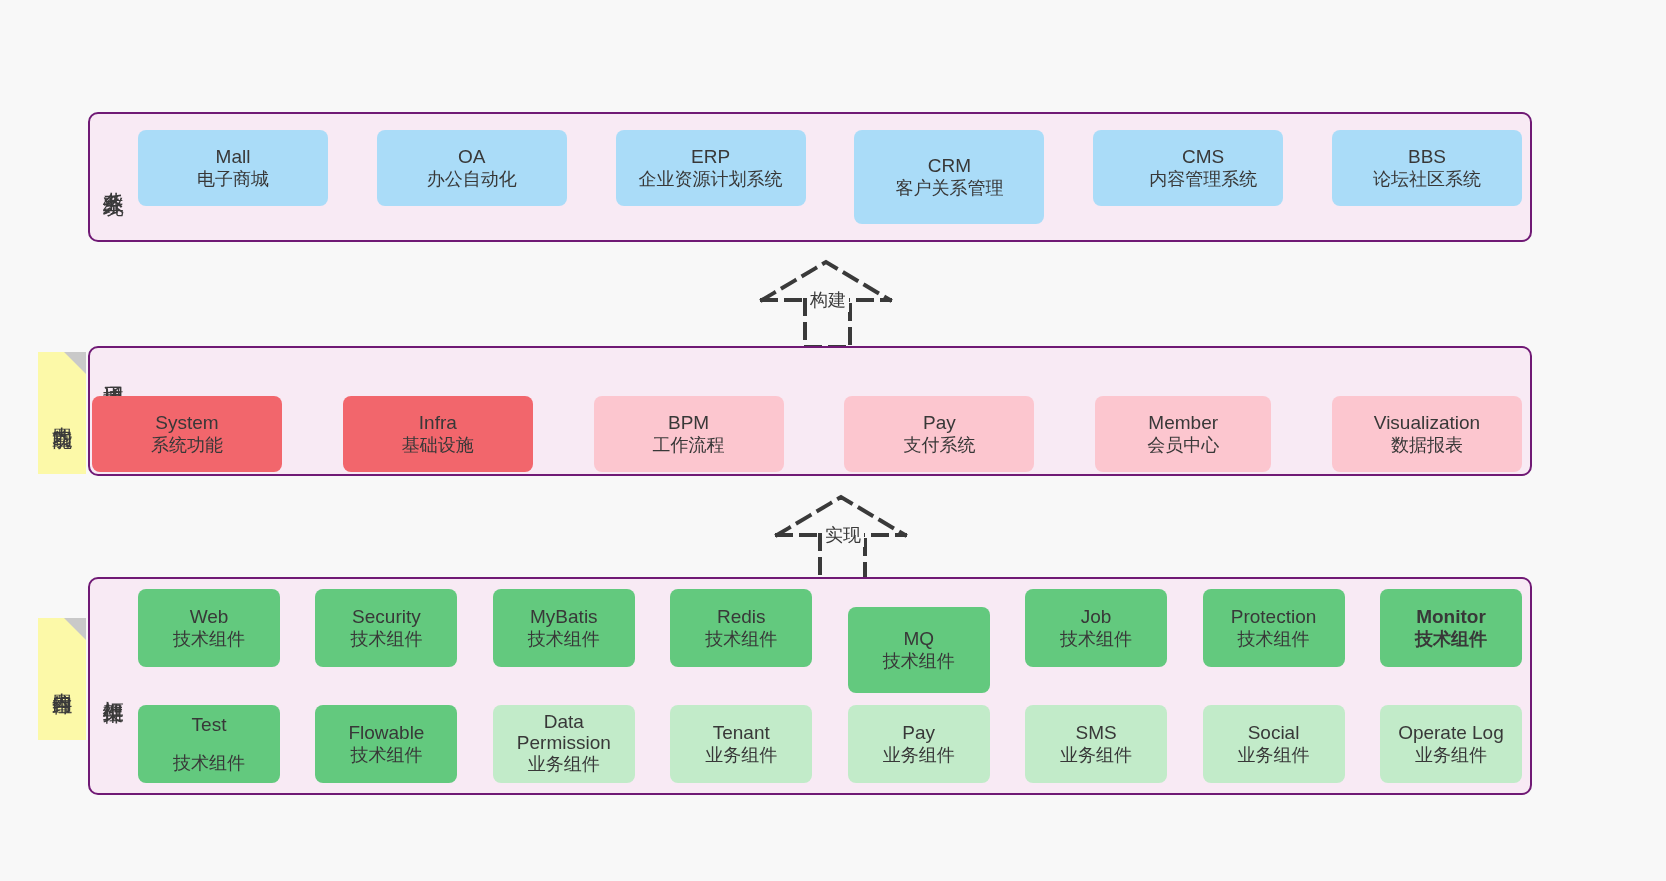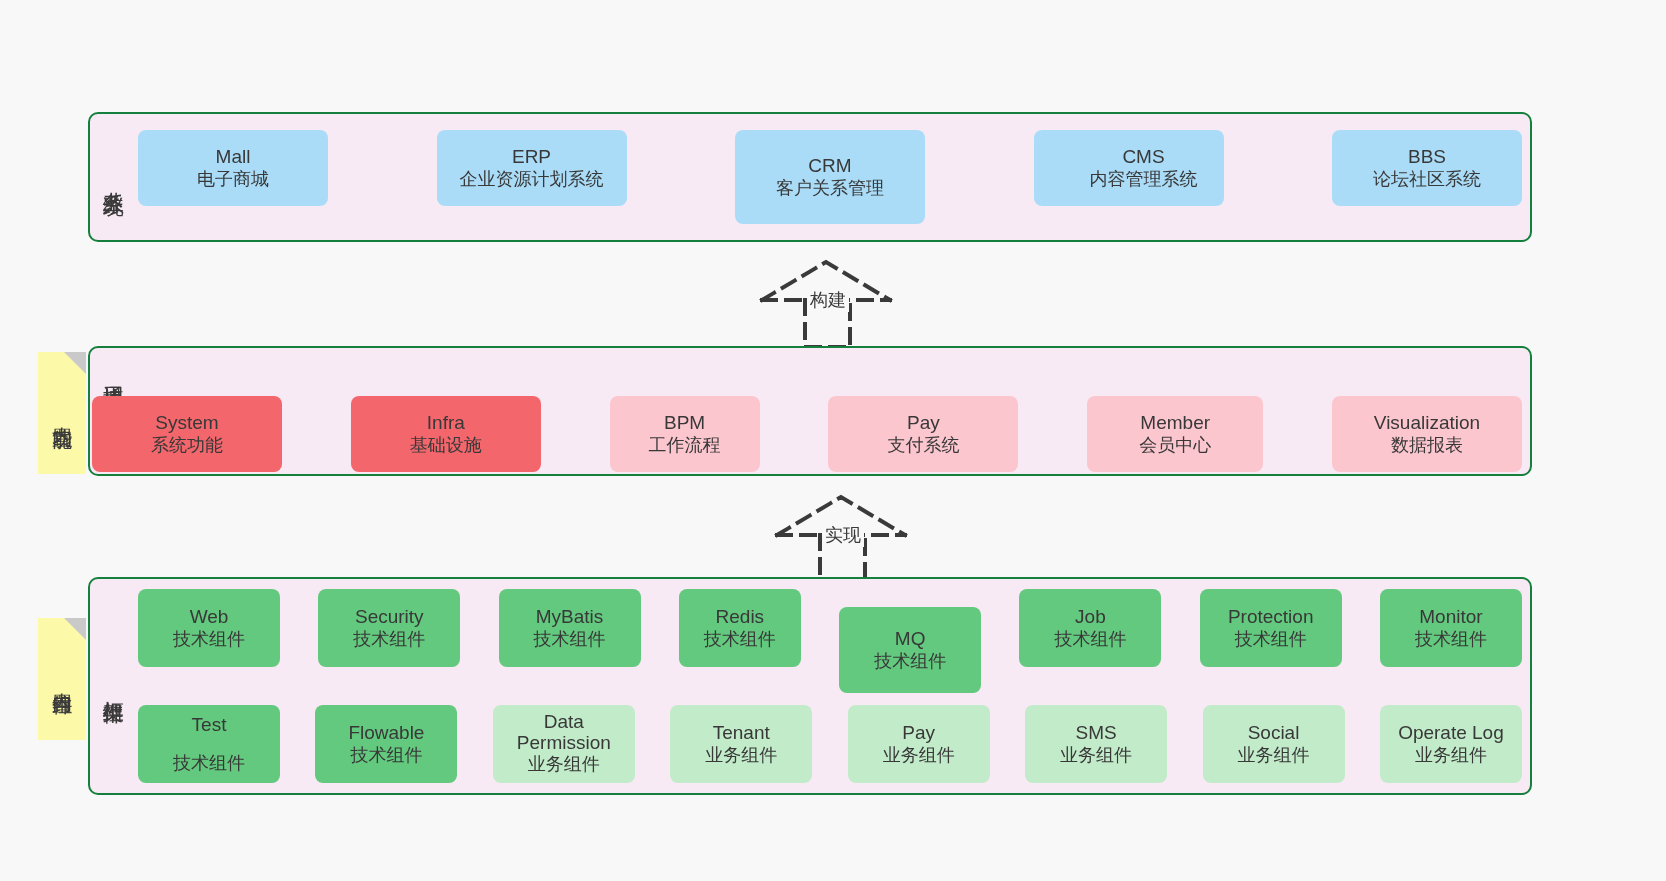--- a/index.html
+++ b/index.html
@@ -20,21 +20,21 @@
     position: absolute;
     left: 0; top: 0;
     width: 1666px;
     height: 881px;
   }
 
   
   .layer {
     position: absolute;
     background: #f8eaf4;
-    border: 2px solid #15803d;
+    border: 2px solid #701a75;
     border-radius: 10px;
     box-sizing: border-box;
     display: flex;
     align-items: stretch;
   }
   .layer-title {
     width: 46px;
     flex: 0 0 46px;
     display: flex;
     align-items: center;
@@ -142,20 +142,24 @@
 
   <div class="layer" style="left:88px; top:112px; width:1444px; height:130px;">
     <div class="layer-title">业务系统</div>
     <div class="layer-rows">
       <div class="row">
         <div class="node n-blue" style="width:190px;height:76px;">
           <div class="en">Mall</div>
           <div class="cn">电子商城</div>
         </div>
         <div class="node n-blue" style="width:190px;height:76px;">
+          <div class="en">OA</div>
+          <div class="cn">办公自动化</div>
+        </div>
+        <div class="node n-blue" style="width:190px;height:76px;">
           <div class="en">ERP</div>
           <div class="cn">企业资源计划系统</div>
         </div>
         <div class="node n-blue" style="width:190px;height:94px;">
           <div class="en">CRM</div>
           <div class="cn">客户关系管理</div>
         </div>
         <div class="node n-blue" style="width:190px;height:76px;padding-left:36px;">
           <div class="en">CMS</div>
           <div class="cn">内容管理系统</div>
@@ -187,21 +191,21 @@
     <div class="layer-rows">
       <div class="row">
         <div class="node n-red" style="width:190px;height:76px;">
           <div class="en">System</div>
           <div class="cn">系统功能</div>
         </div>
         <div class="node n-red" style="width:190px;height:76px;">
           <div class="en">Infra</div>
           <div class="cn">基础设施</div>
         </div>
-        <div class="node n-pink" style="width:150px;height:76px;">
+        <div class="node n-pink" style="width:190px;height:76px;">
           <div class="en">BPM</div>
           <div class="cn">工作流程</div>
         </div>
         <div class="node n-pink" style="width:190px;height:76px;">
           <div class="en">Pay</div>
           <div class="cn">支付系统</div>
         </div>
         <div class="node n-pink" style="width:176px;height:76px;">
           <div class="en">Member</div>
           <div class="cn">会员中心</div>
@@ -238,37 +242,37 @@
           <div class="cn">技术组件</div>
         </div>
         <div class="node n-green" style="width:142px;height:78px;">
           <div class="en">Security</div>
           <div class="cn">技术组件</div>
         </div>
         <div class="node n-green" style="width:142px;height:78px;">
           <div class="en">MyBatis</div>
           <div class="cn">技术组件</div>
         </div>
-        <div class="node n-green" style="width:122px;height:78px;">
+        <div class="node n-green" style="width:142px;height:78px;">
           <div class="en">Redis</div>
           <div class="cn">技术组件</div>
         </div>
         <div class="node n-green" style="width:142px;height:86px;margin-top:18px;">
           <div class="en">MQ</div>
           <div class="cn">技术组件</div>
         </div>
         <div class="node n-green" style="width:142px;height:78px;">
           <div class="en">Job</div>
           <div class="cn">技术组件</div>
         </div>
         <div class="node n-green" style="width:142px;height:78px;">
           <div class="en">Protection</div>
           <div class="cn">技术组件</div>
         </div>
-        <div class="node n-green" style="width:142px;height:78px;">
+        <div class="node n-green" style="width:142px;height:78px;font-weight:bold;">
           <div class="en">Monitor</div>
           <div class="cn">技术组件</div>
         </div>
       </div>
 
       <div class="row">
         <div class="node n-green" style="width:142px;height:78px;gap:16px;">
           <div class="en">Test</div>
           <div class="cn">技术组件</div>
         </div>

